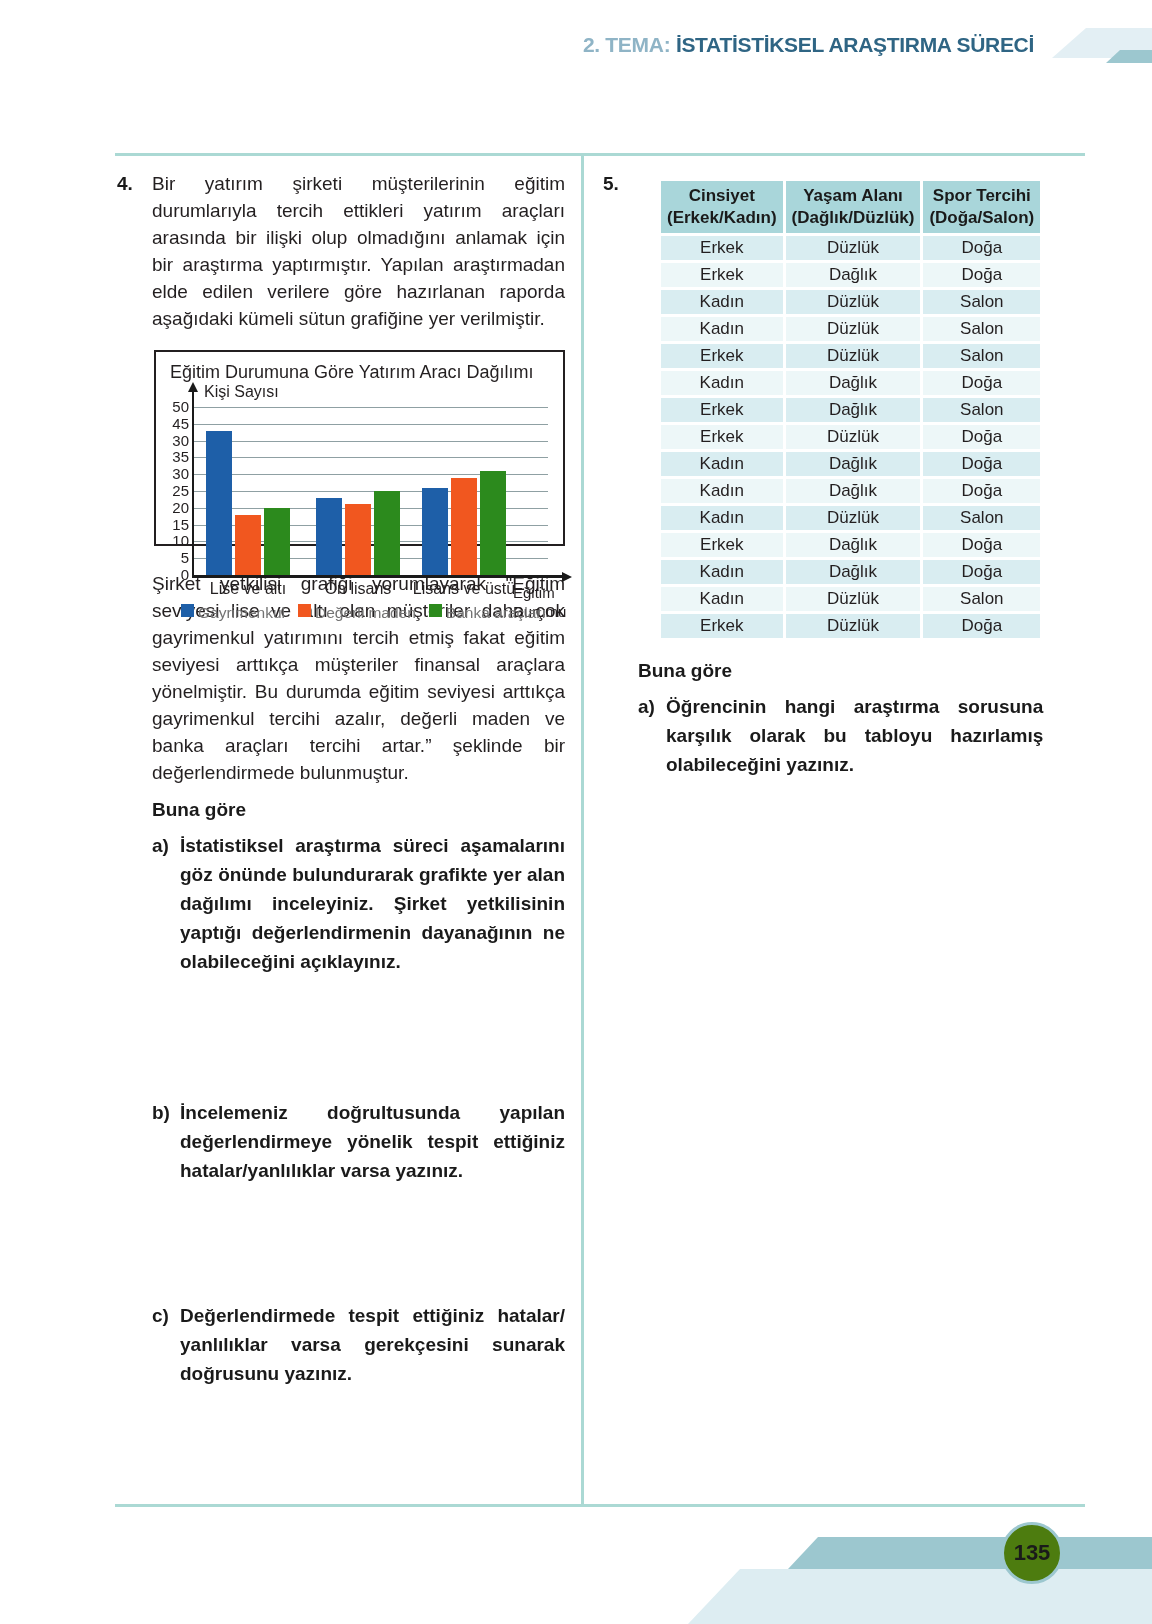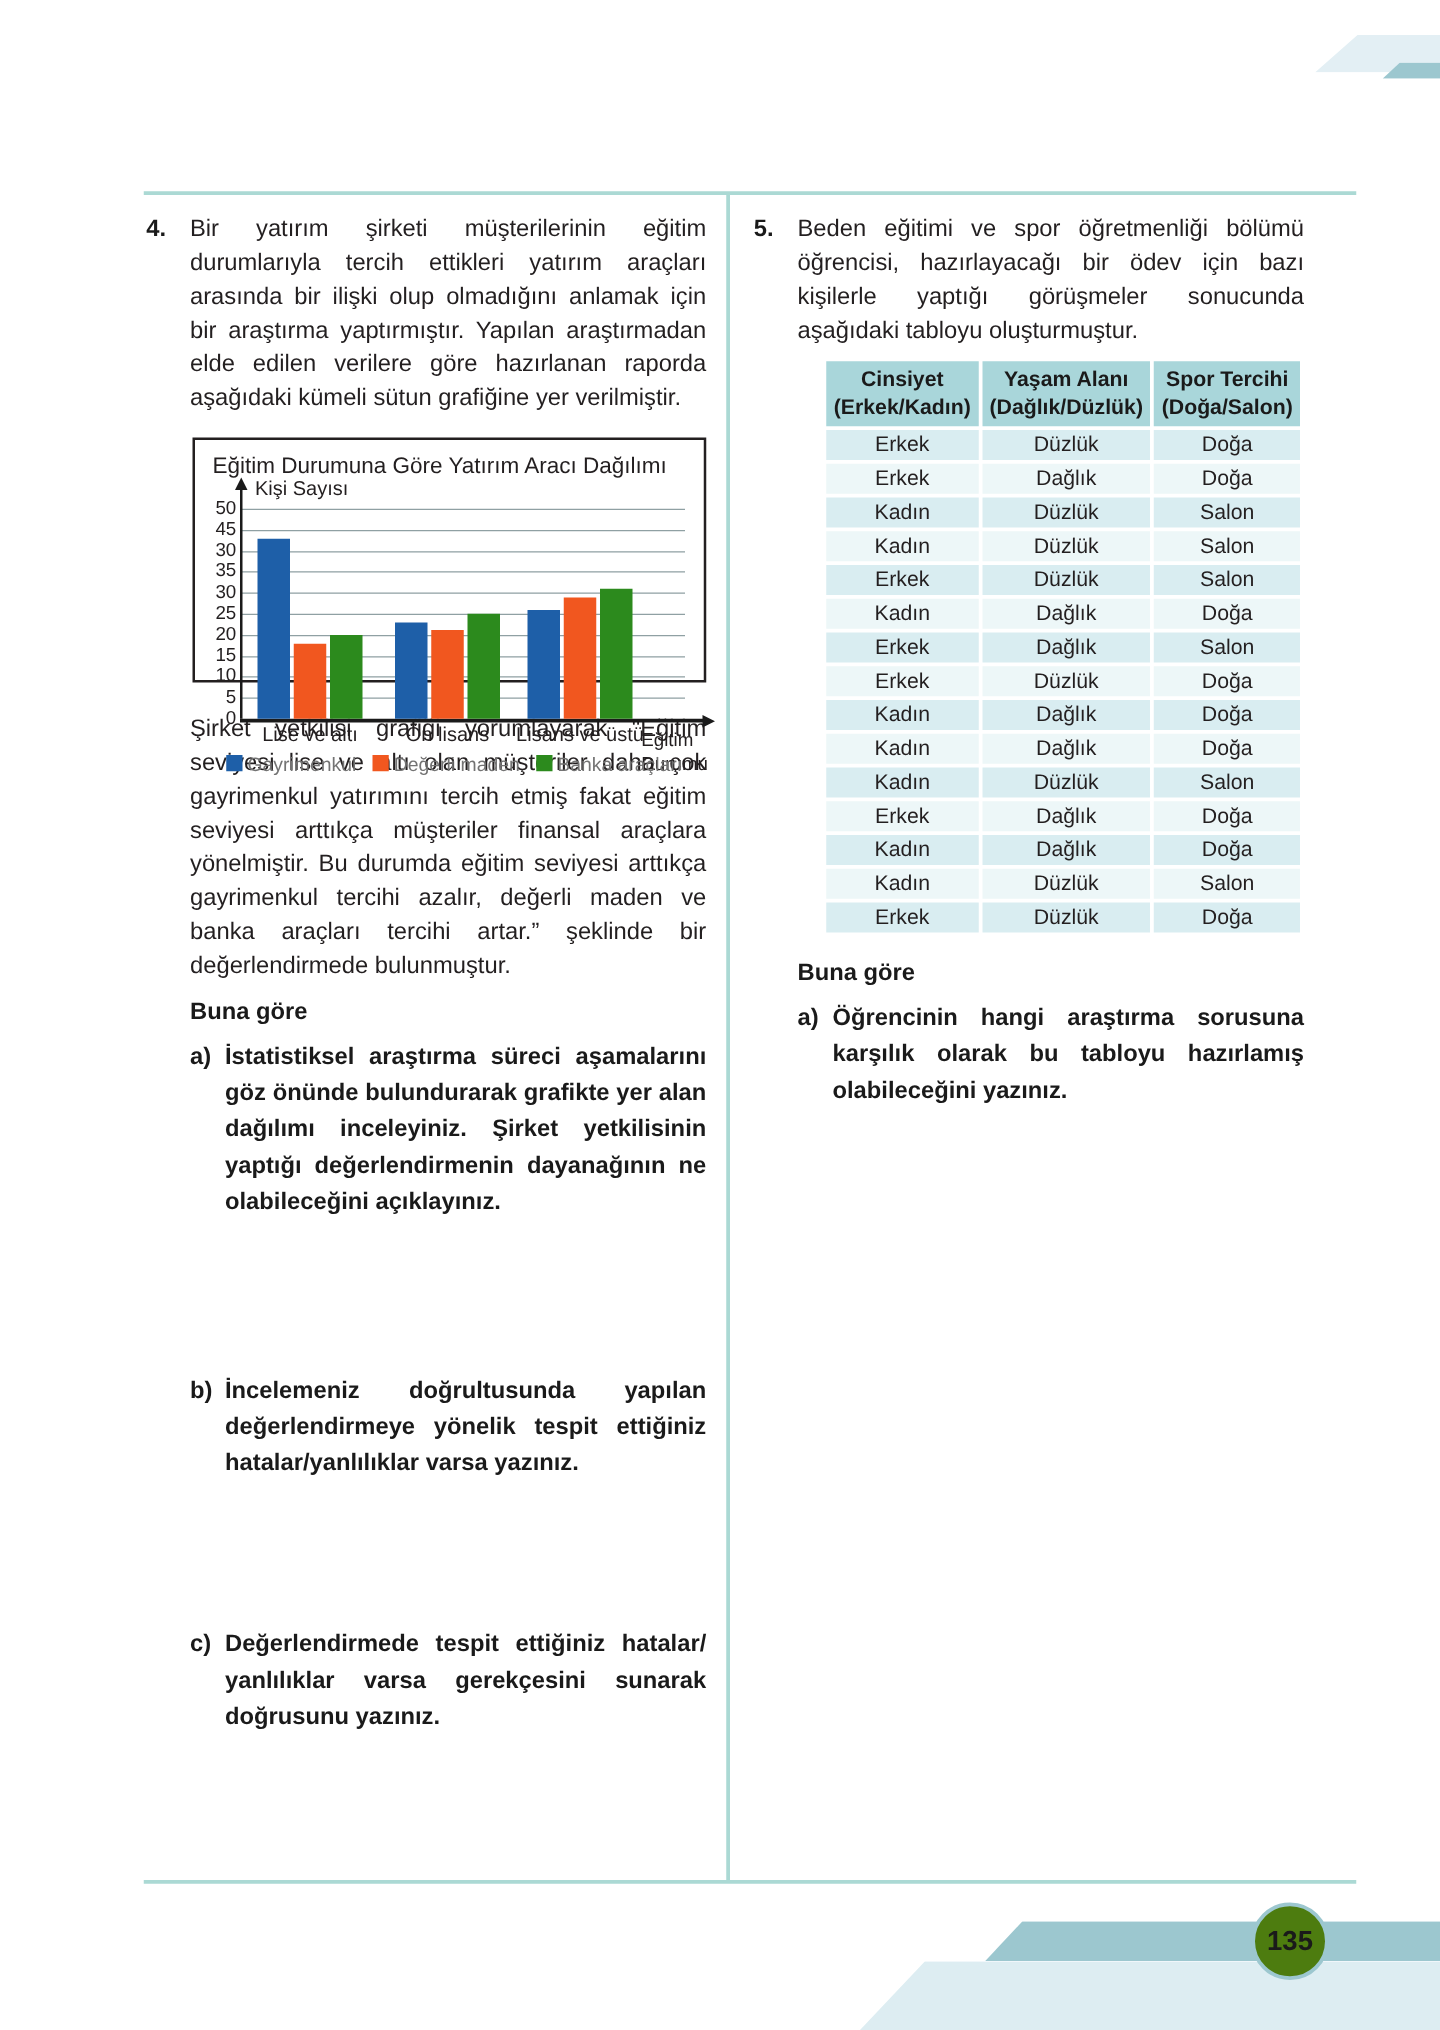--- a/index.html
+++ b/index.html
@@ -93,20 +93,24 @@
     background:#4d7c0f; border:3px solid #9cc7cf; border-radius:50%;
     display:flex; align-items:center; justify-content:center;
     font-weight:bold; font-size:22px; color:#1a1a1a;
   }
 </style>
 </head>
 <body>
 
 <div class="page">
 
+  <div class="header-title">
+    <span class="header-tema">2. TEMA:</span>
+    <span class="header-main">İSTATİSTİKSEL ARAŞTIRMA SÜRECİ</span>
+  </div>
   <div class="decor-light"></div>
   <div class="decor-teal"></div>
 
   <div class="rule-top"></div>
   <div class="col-divider"></div>
   <div class="rule-bottom"></div>
 
   <div class="col col-left">
     <div class="qrow">
       <div class="qnum">4.</div>
@@ -188,21 +192,20 @@
           <div class="item-text">Değerlendirmede tespit ettiğiniz hatalar/ yanlılıklar varsa gerekçesini sunarak doğrusunu yazınız.</div>
         </div>
       </div>
     </div>
   </div>
 
   <div class="col col-right">
     <div class="qrow">
       <div class="qnum">5.</div>
       <div class="qbody">
-        <div class="para">Beden eğitimi ve spor öğretmenliği bölümü öğrencisi, hazırlayacağı bir ödev için bazı kişilerle yaptığı görüşmeler sonucunda aşağıdaki tabloyu oluşturmuştur.</div>
 
         <table class="dtable" id="dtable">
           <thead>
               <tr id="dtable-head">
                 <th class="cw1">Cinsiyet
 (Erkek/Kadın)</th>
                 <th class="cw2">Yaşam Alanı
 (Dağlık/Düzlük)</th>
                 <th class="cw3">Spor Tercihi
 (Doğa/Salon)</th>

